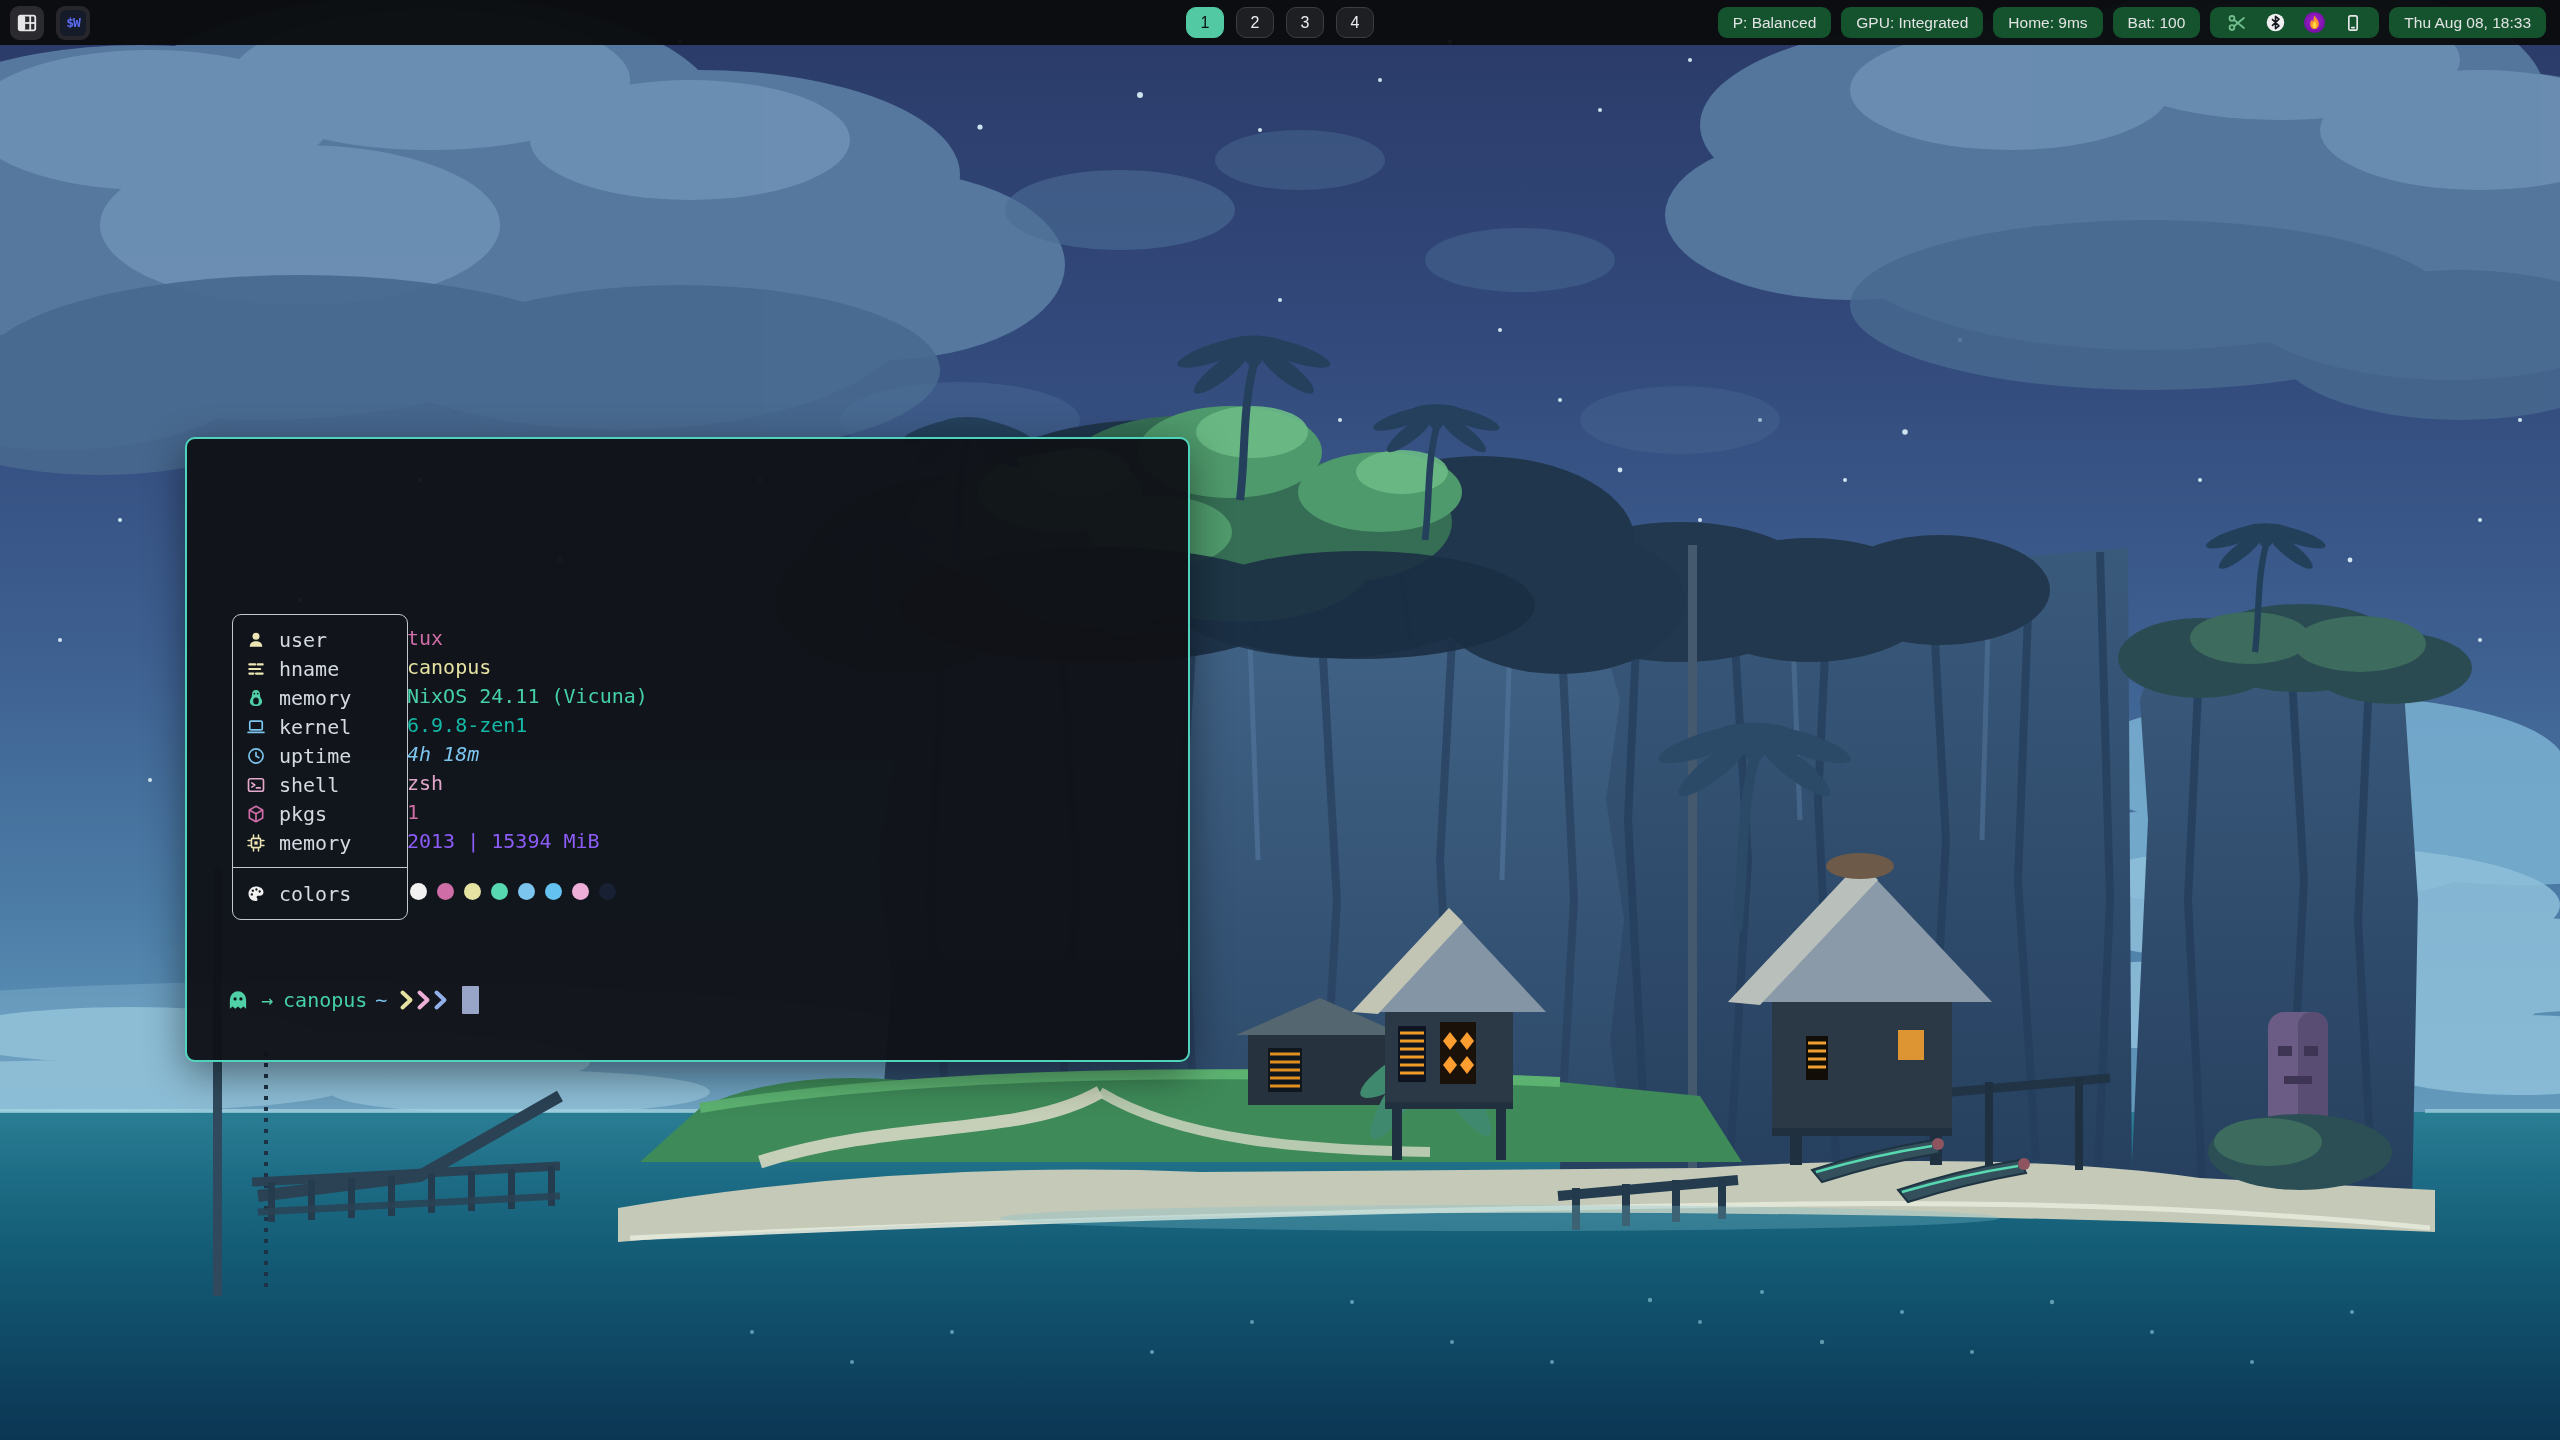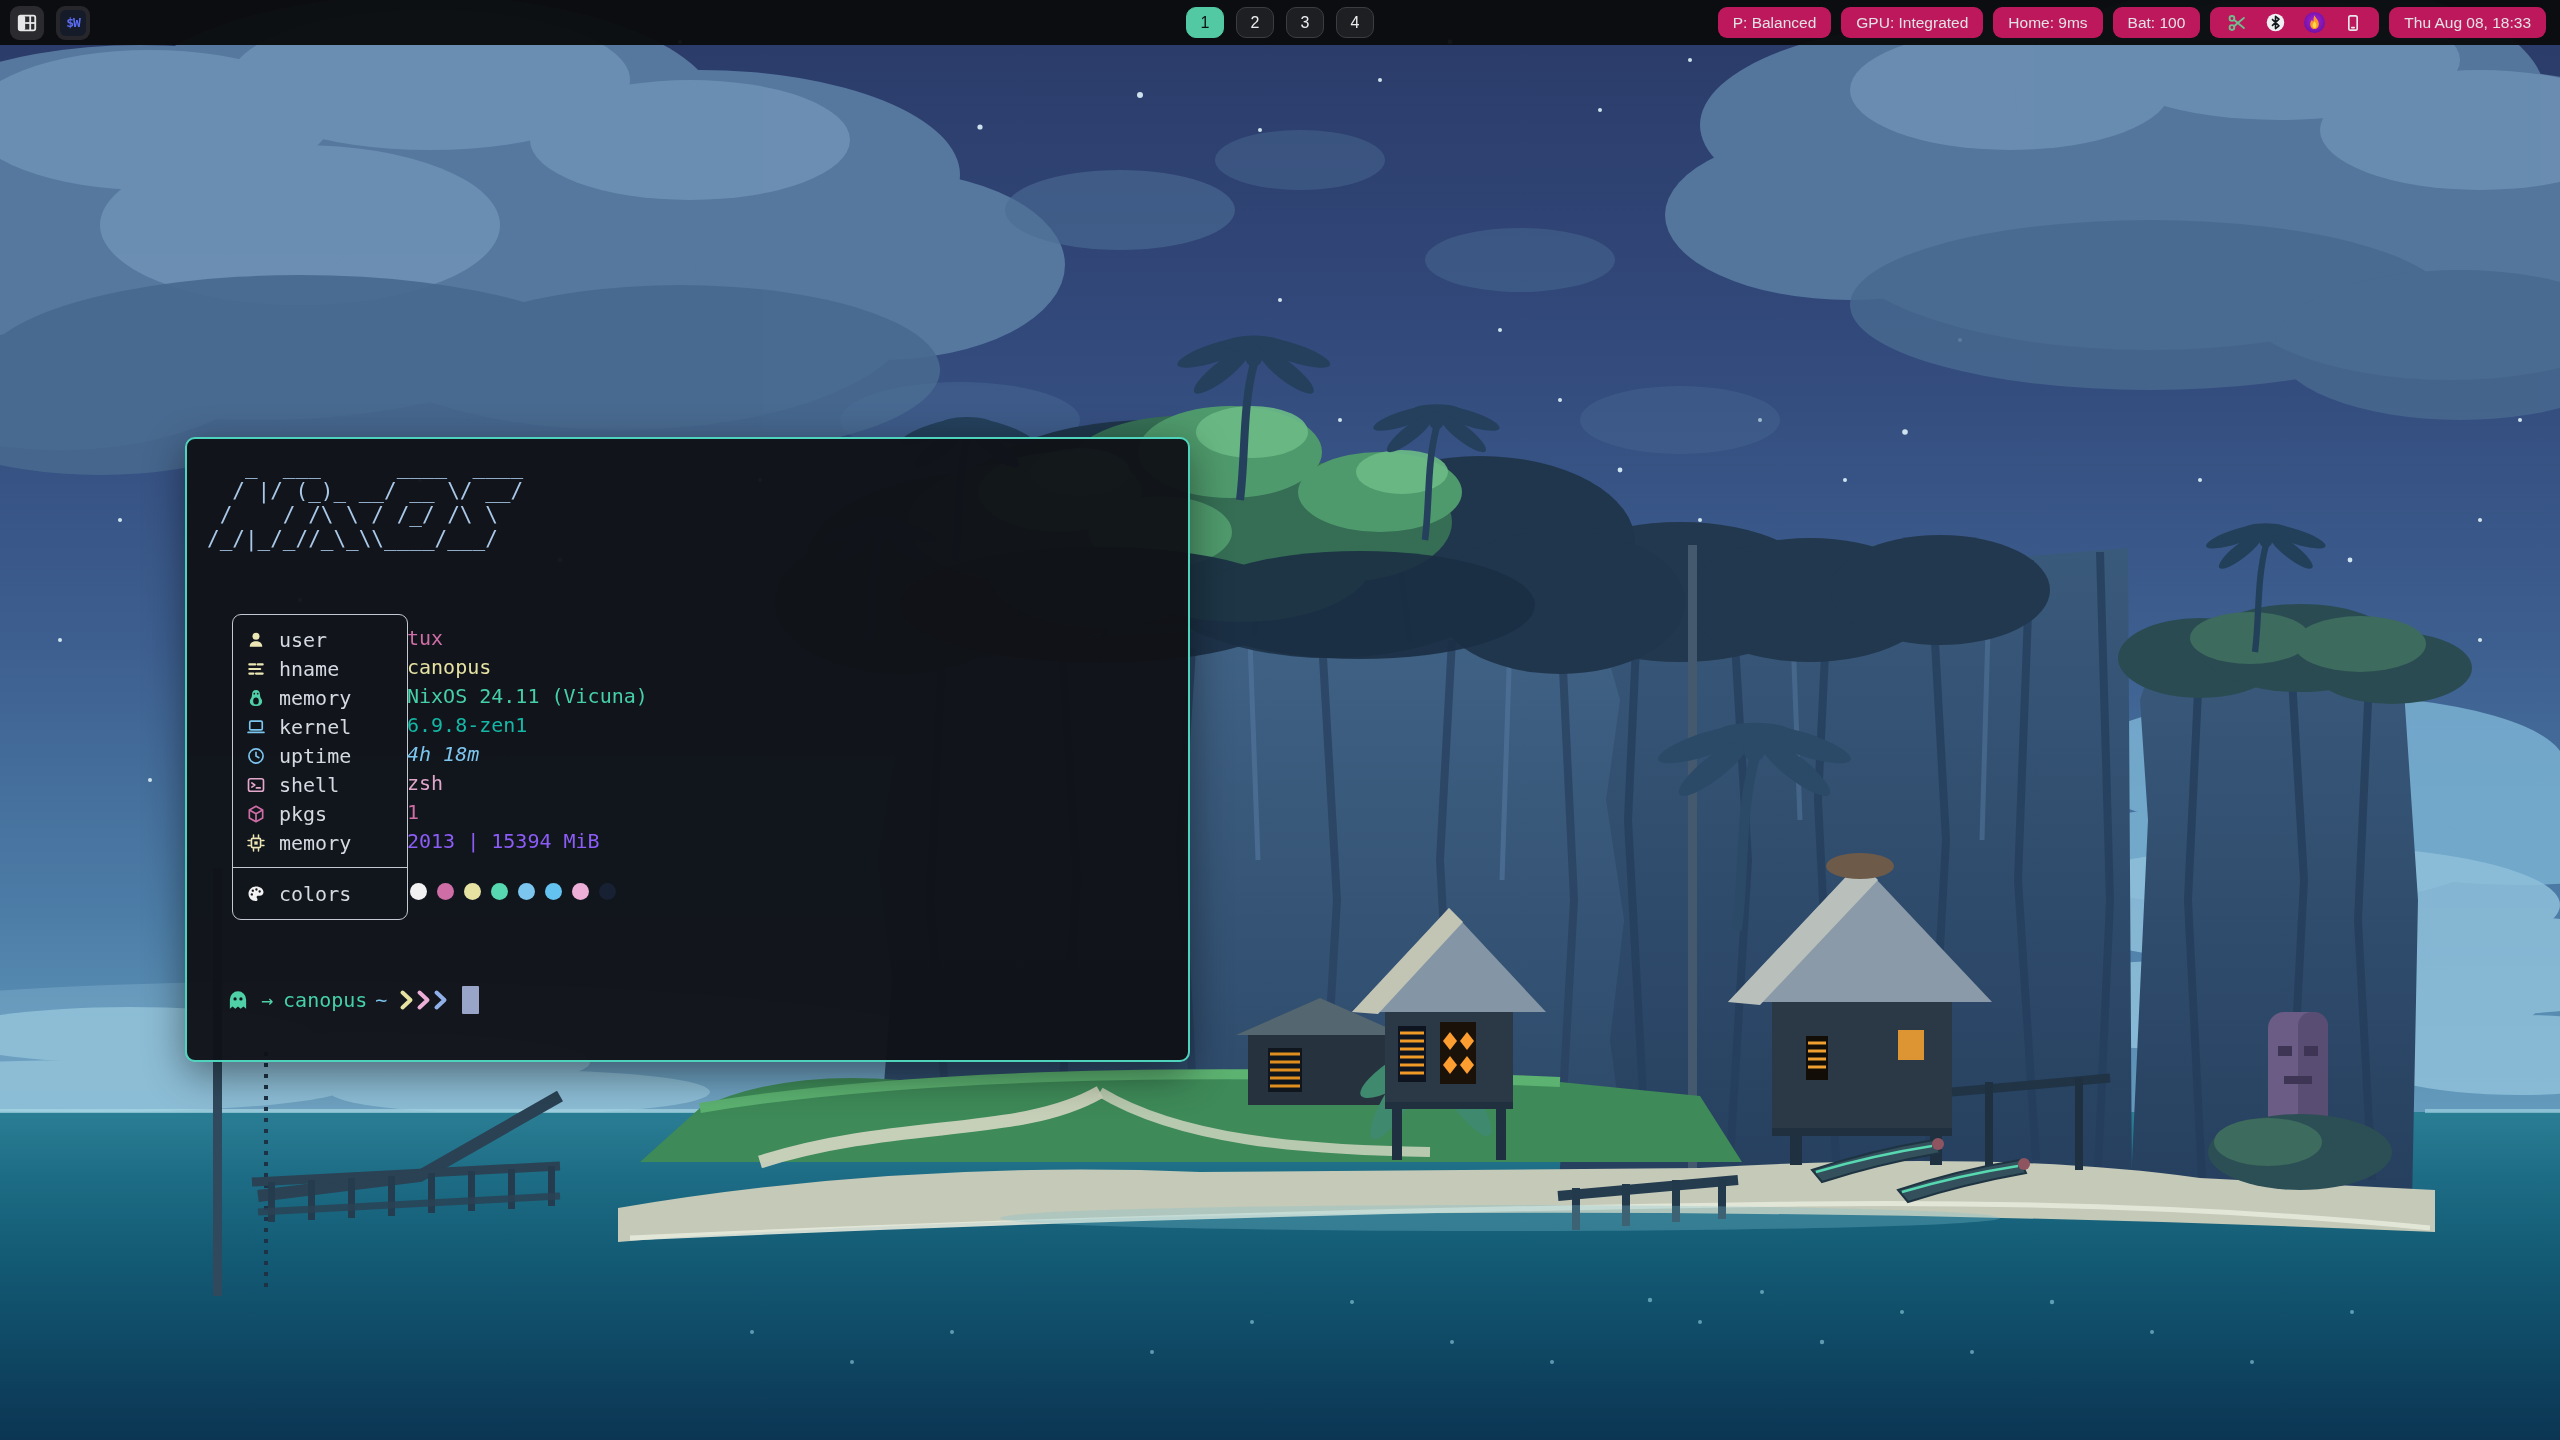--- a/index.html
+++ b/index.html
@@ -21,21 +21,21 @@
               display:flex; align-items:center; justify-content:center;
               font-family:"DejaVu Sans Mono", monospace; font-weight:bold;
               font-size:13px; color:#5b6cf2; letter-spacing:-1px; }
   .ws-wrap { position:absolute; left:50%; top:0; height:45px; transform:translateX(-50%);
              display:flex; align-items:center; gap:12px; }
   .ws { width:38px; height:31px; border-radius:10px; background:#1d1f23;
         border:1px solid #3a3d42; color:#ededee; font-size:16px;
         display:flex; align-items:center; justify-content:center; }
   .ws.active { background:#52c9a2; border-color:#52c9a2; color:#0d1311; }
   .bar-right { margin-left:auto; display:flex; align-items:center; gap:10px; }
-  .pill { height:31px; border-radius:9px; background:#be185d; color:#e2e3e5;
+  .pill { height:31px; border-radius:9px; background:#14532d; color:#e2e3e5;
           font-size:15.5px; display:flex; align-items:center; padding:0 15px;
           white-space:nowrap; }
   .pill.tray { gap:17px; padding:0 16px; }
   .tray svg { display:block; }
 
   
   .term { position:absolute; left:185px; top:437px; width:1005px; height:625px;
           background:rgba(16,18,23,0.965); border:2px solid #4ed4bc;
           border-radius:10px; z-index:20;
           box-shadow:0 12px 40px rgba(0,0,0,.45);
@@ -513,24 +513,20 @@
         <line x1="10.5" y1="17.5" x2="13.5" y2="17.5" stroke="#e8e8ea" stroke-width="2" stroke-linecap="round"></line>
       </svg>
     </div>
     <div class="pill">Thu Aug 08, 18:33</div>
   </div>
 </div>
 
 <div class="term">
   <div class="term-body">
 
-    <pre class="ascii" style="color: rgb(169, 200, 232);">   _  ___      ____  ____
-  / |/ (_)_ __/ __ \/ __/
- /    / /\ \ / /_/ /\ \
-/_/|_/_//_\_\\____/___/</pre>
 
     <div class="info-box">
       <div class="info-rows">
         <div class="irow">
           <svg width="20" height="20" viewBox="0 0 24 24" style="color: rgb(236, 230, 180);">
             <circle cx="12" cy="7.5" r="4.2" fill="currentColor"></circle>
             <path d="M4.5 20 C4.5 15.5 8 13.5 12 13.5 C16 13.5 19.5 15.5 19.5 20 Z" fill="currentColor"></path>
           </svg>
           <span>user</span>
         </div>

